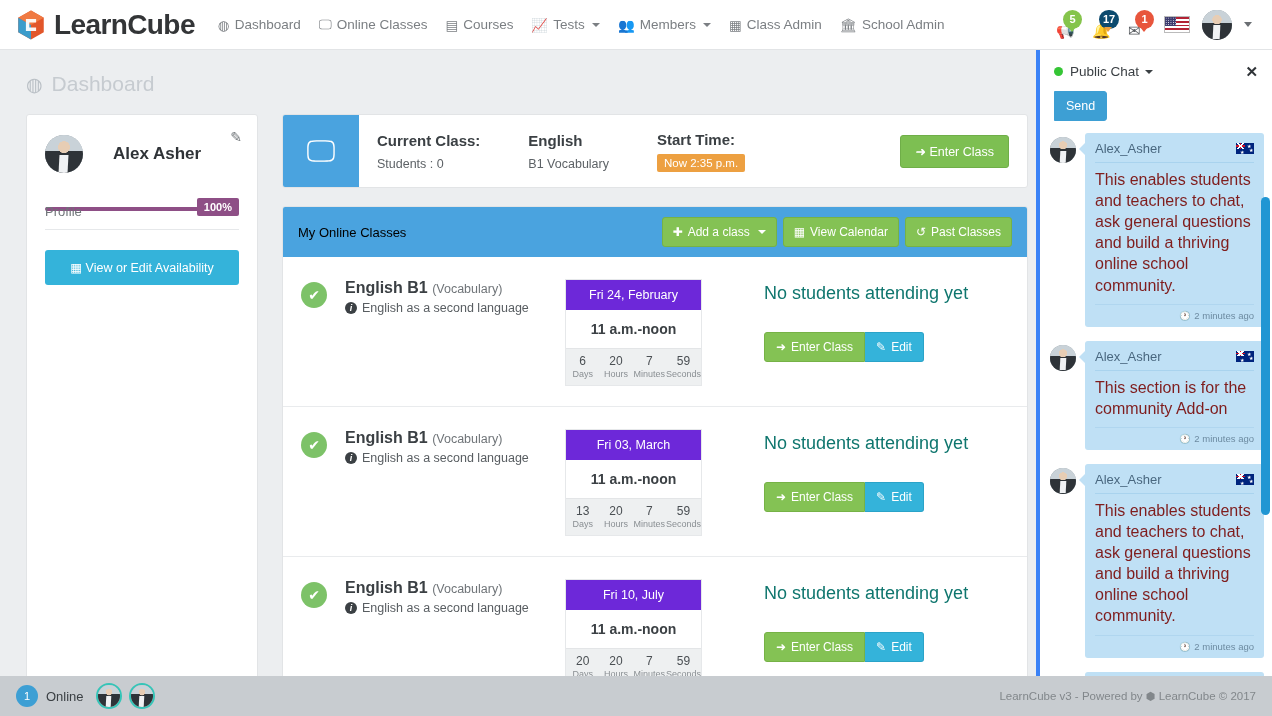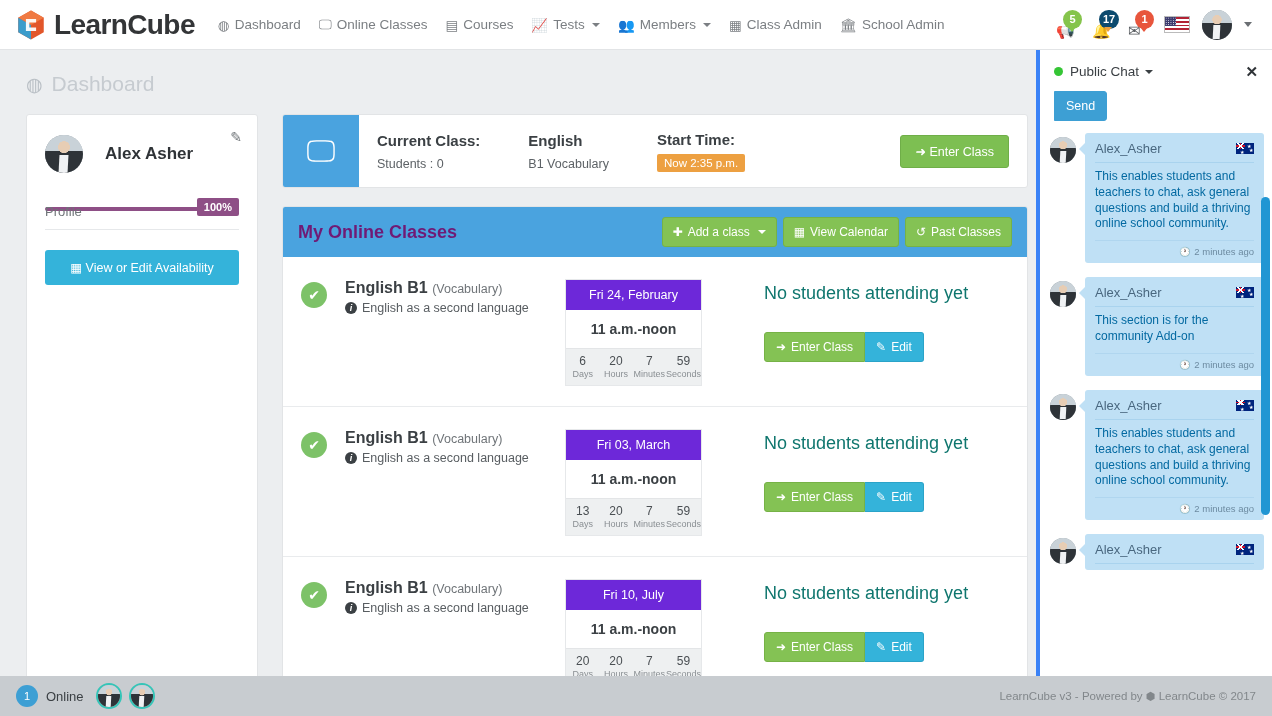--- a/index.html
+++ b/index.html
@@ -112,21 +112,21 @@
 
   
   .profile-card {
     width: 232px; flex: none; background: #fff; border: 1px solid #e2e4e6;
     border-radius: 3px; padding: 20px 18px 22px; position: relative;
   }
   .edit-icon {
     position: absolute; top: 14px; right: 15px;
     font-size: 14px; color: #6d7276; cursor: pointer;
   }
-  .profile-head { display: flex; align-items: center; gap: 22px; }
+  .profile-head { display: flex; align-items: center; gap: 30px; }
   .profile-avatar { width: 38px; height: 38px; }
   .profile-name { font-size: 17px; font-weight: bold; color: #2f3337; }
   .progress-wrap { margin-top: 34px; position: relative; }
   .progress-label {
     font-size: 13px; color: #6f7478; position: absolute;
     left: 0; top: -3px;
   }
   .progress-pct {
     position: absolute; right: 0; top: -9px;
     background: #8e4f86; color: #fff; font-size: 11px; font-weight: bold;
@@ -169,21 +169,21 @@
   }
 
   .classes-panel {
     margin-top: 18px; background: #fff; border: 1px solid #e2e4e6;
     border-radius: 3px; overflow: hidden;
   }
   .panel-head {
     background: #4aa3df; height: 50px; display: flex; align-items: center;
     padding: 0 15px;
   }
-  .panel-title { color: #701a75; font-size: 18px; font-weight: bold; }
+  .panel-title { color: #000000; font-size: 13px; }
   .panel-btns { margin-left: auto; display: flex; gap: 6px; }
   .gbtn {
     background: #84c254; border: 1px solid #76b246; color: #fff;
     font-size: 12px; padding: 7px 10px; border-radius: 3px; cursor: pointer;
     display: flex; align-items: center; gap: 5px; white-space: nowrap;
     font-family: inherit;
   }
   .gbtn .caret {
     width: 0; height: 0; border-left: 4px solid transparent;
     border-right: 4px solid transparent; border-top: 4px solid #fff;
@@ -310,21 +310,21 @@
     background-image:
       linear-gradient(45deg, transparent 42%, #fff 42% 58%, transparent 58%),
       linear-gradient(-45deg, transparent 42%, #fff 42% 58%, transparent 58%),
       linear-gradient(to bottom, transparent 40%, #cf142b 40% 60%, transparent 60%),
       linear-gradient(to right, transparent 40%, #cf142b 40% 60%, transparent 60%);
   }
   .flag-au .star {
     position: absolute; color: #fff; font-size: 5px; line-height: 1;
   }
   .bubble-text {
-    font-size: 12px; color: #0369a1; line-height: 1.32; padding-top: 6px;
+    font-size: 16px; color: #7f1d1d; line-height: 1.32; padding-top: 6px;
   }
   .bubble-time {
     display: flex; align-items: center; justify-content: flex-end; gap: 3px;
     font-size: 9.5px; color: #6d8ba1; margin-top: 8px;
     border-top: 1px solid #b0d6ef; padding-top: 5px;
   }
   .chat-scrollbar {
     position: absolute; right: 2px; top: 66px; width: 9px; height: 318px;
     background: #2196d3; border-radius: 5px; cursor: pointer;
   }

